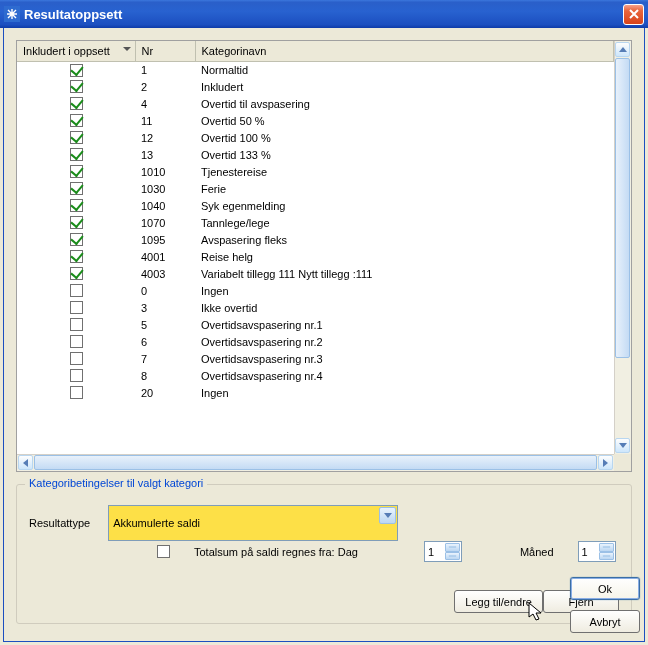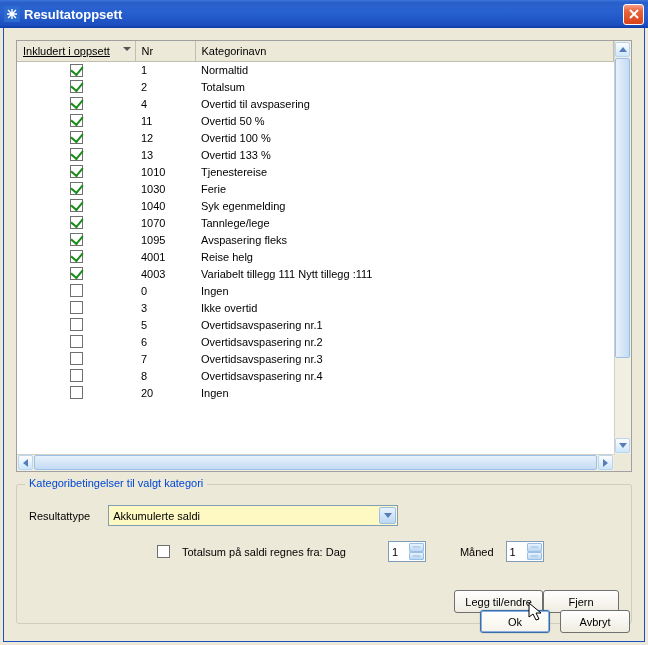--- a/index.html
+++ b/index.html
@@ -81,21 +81,21 @@
     width: 0; height: 0;
     border-left: 4px solid transparent;
     border-right: 4px solid transparent;
     border-top: 4px solid #555;
   }
   table.grid td {
     padding: 1px 6px;
     height: 17px;
     white-space: nowrap;
   }
-  .col-chk { width: 118px; text-align: center; text-decoration: underline; }
+  .col-chk { width: 118px; text-align: center; }
   .col-nr  { width: 60px; }
   .col-name { }
   .chk {
     width: 13px; height: 13px;
     border: 1px solid #707070;
     display: inline-block;
     background: white;
     position: relative;
     vertical-align: middle;
   }
@@ -175,39 +175,39 @@
     padding: 0 4px;
     color: #0046d5;
   }
   .row1 {
     position: absolute;
     top: 20px; left: 12px; right: 12px;
     display: flex; align-items: center; gap: 18px;
   }
   .label { color: #000; }
   .combo {
-    width: 290px; height: 21px;
+    width: 290px; height: 36px;
     border: 1px solid #7f9db9;
-    background: #fef9c3;
+    background: #fde047;
     display: flex; align-items:center;
     padding-left: 4px;
     position: relative;
   }
   .combo .cbtn {
     position: absolute; right:1px; top:1px;
     width: 17px; height: 17px;
     background: linear-gradient(to bottom,#e9f3fd,#bcd7f2);
     border:1px solid #9bc0e6;
     border-radius:2px;
     display:flex; align-items:center; justify-content:center;
   }
   .row2 {
     position: absolute;
     top: 56px; left: 140px; right: 12px;
-    display: flex; align-items: center; gap: 12px;
+    display: flex; align-items: center; gap: 24px;
   }
   .spin {
     width: 38px; height: 21px;
     border: 1px solid #7f9db9;
     background: white;
     display:flex; align-items:center;
     padding: 0 18px 0 3px;
     position: relative;
   }
   .spin .sbtns {
@@ -232,22 +232,22 @@
     height: 23px;
     border: 1px solid #707070;
     border-radius: 3px;
     background: linear-gradient(to bottom,#ffffff,#efece0);
     display:flex; align-items:center; justify-content:center;
     padding: 0 10px;
     cursor: pointer;
   }
   .bottom-btns {
     position: absolute;
-    right: 14px; bottom: 8px;
-    display:flex; gap: 10px;
+    right: 4px; bottom: 8px;
+    display:flex; gap: 10px; flex-direction: column;
   }
   .btn.default {
     border: 1px solid #3b6ea5;
     box-shadow: inset 0 0 0 1px #89ade4, 0 0 1px #3b6ea5;
     background: linear-gradient(to bottom,#ffffff,#f6f4e9);
   }
   .cursor {
     position:absolute;
     left: 528px; top: 602px;
     pointer-events:none;
@@ -288,21 +288,21 @@
         </thead>
         <tbody id="grid-body">
             <tr>
               <td class="col-chk" style="text-align: center;"><span class="chk checked"></span></td>
               <td class="col-nr">1</td>
               <td class="col-name">Normaltid</td>
             </tr>
             <tr>
               <td class="col-chk" style="text-align: center;"><span class="chk checked"></span></td>
               <td class="col-nr">2</td>
-              <td class="col-name">Totalsum</td>
+              <td class="col-name">Inkludert</td>
             </tr>
             <tr>
               <td class="col-chk" style="text-align: center;"><span class="chk checked"></span></td>
               <td class="col-nr">4</td>
               <td class="col-name">Overtid til avspasering</td>
             </tr>
             <tr>
               <td class="col-chk" style="text-align: center;"><span class="chk checked"></span></td>
               <td class="col-nr">11</td>
               <td class="col-name">Overtid 50 %</td>

